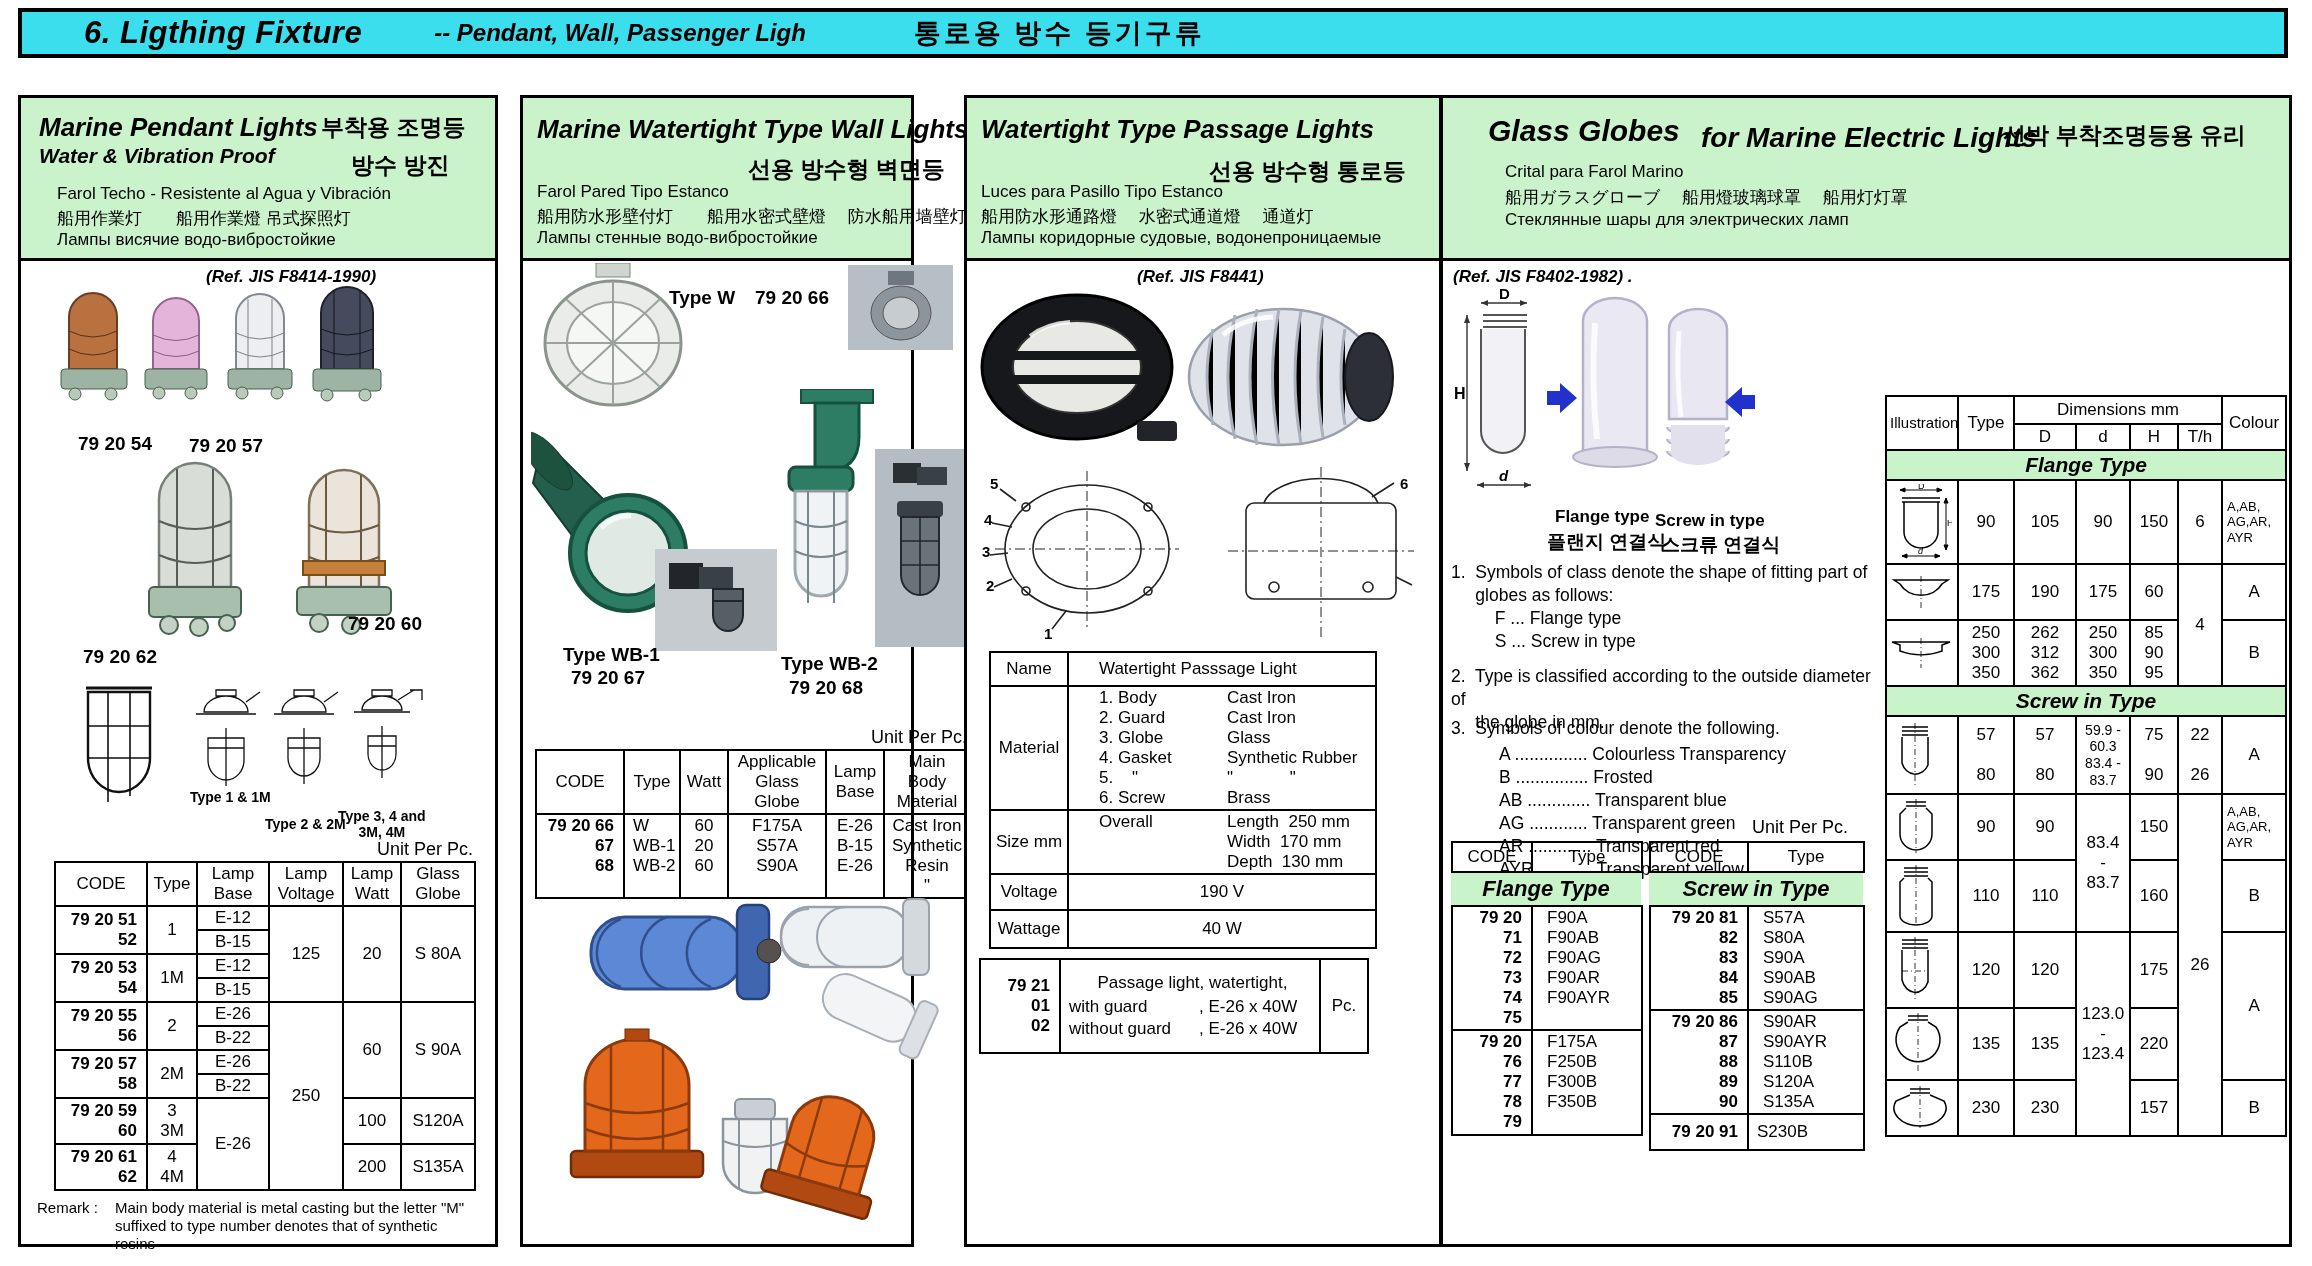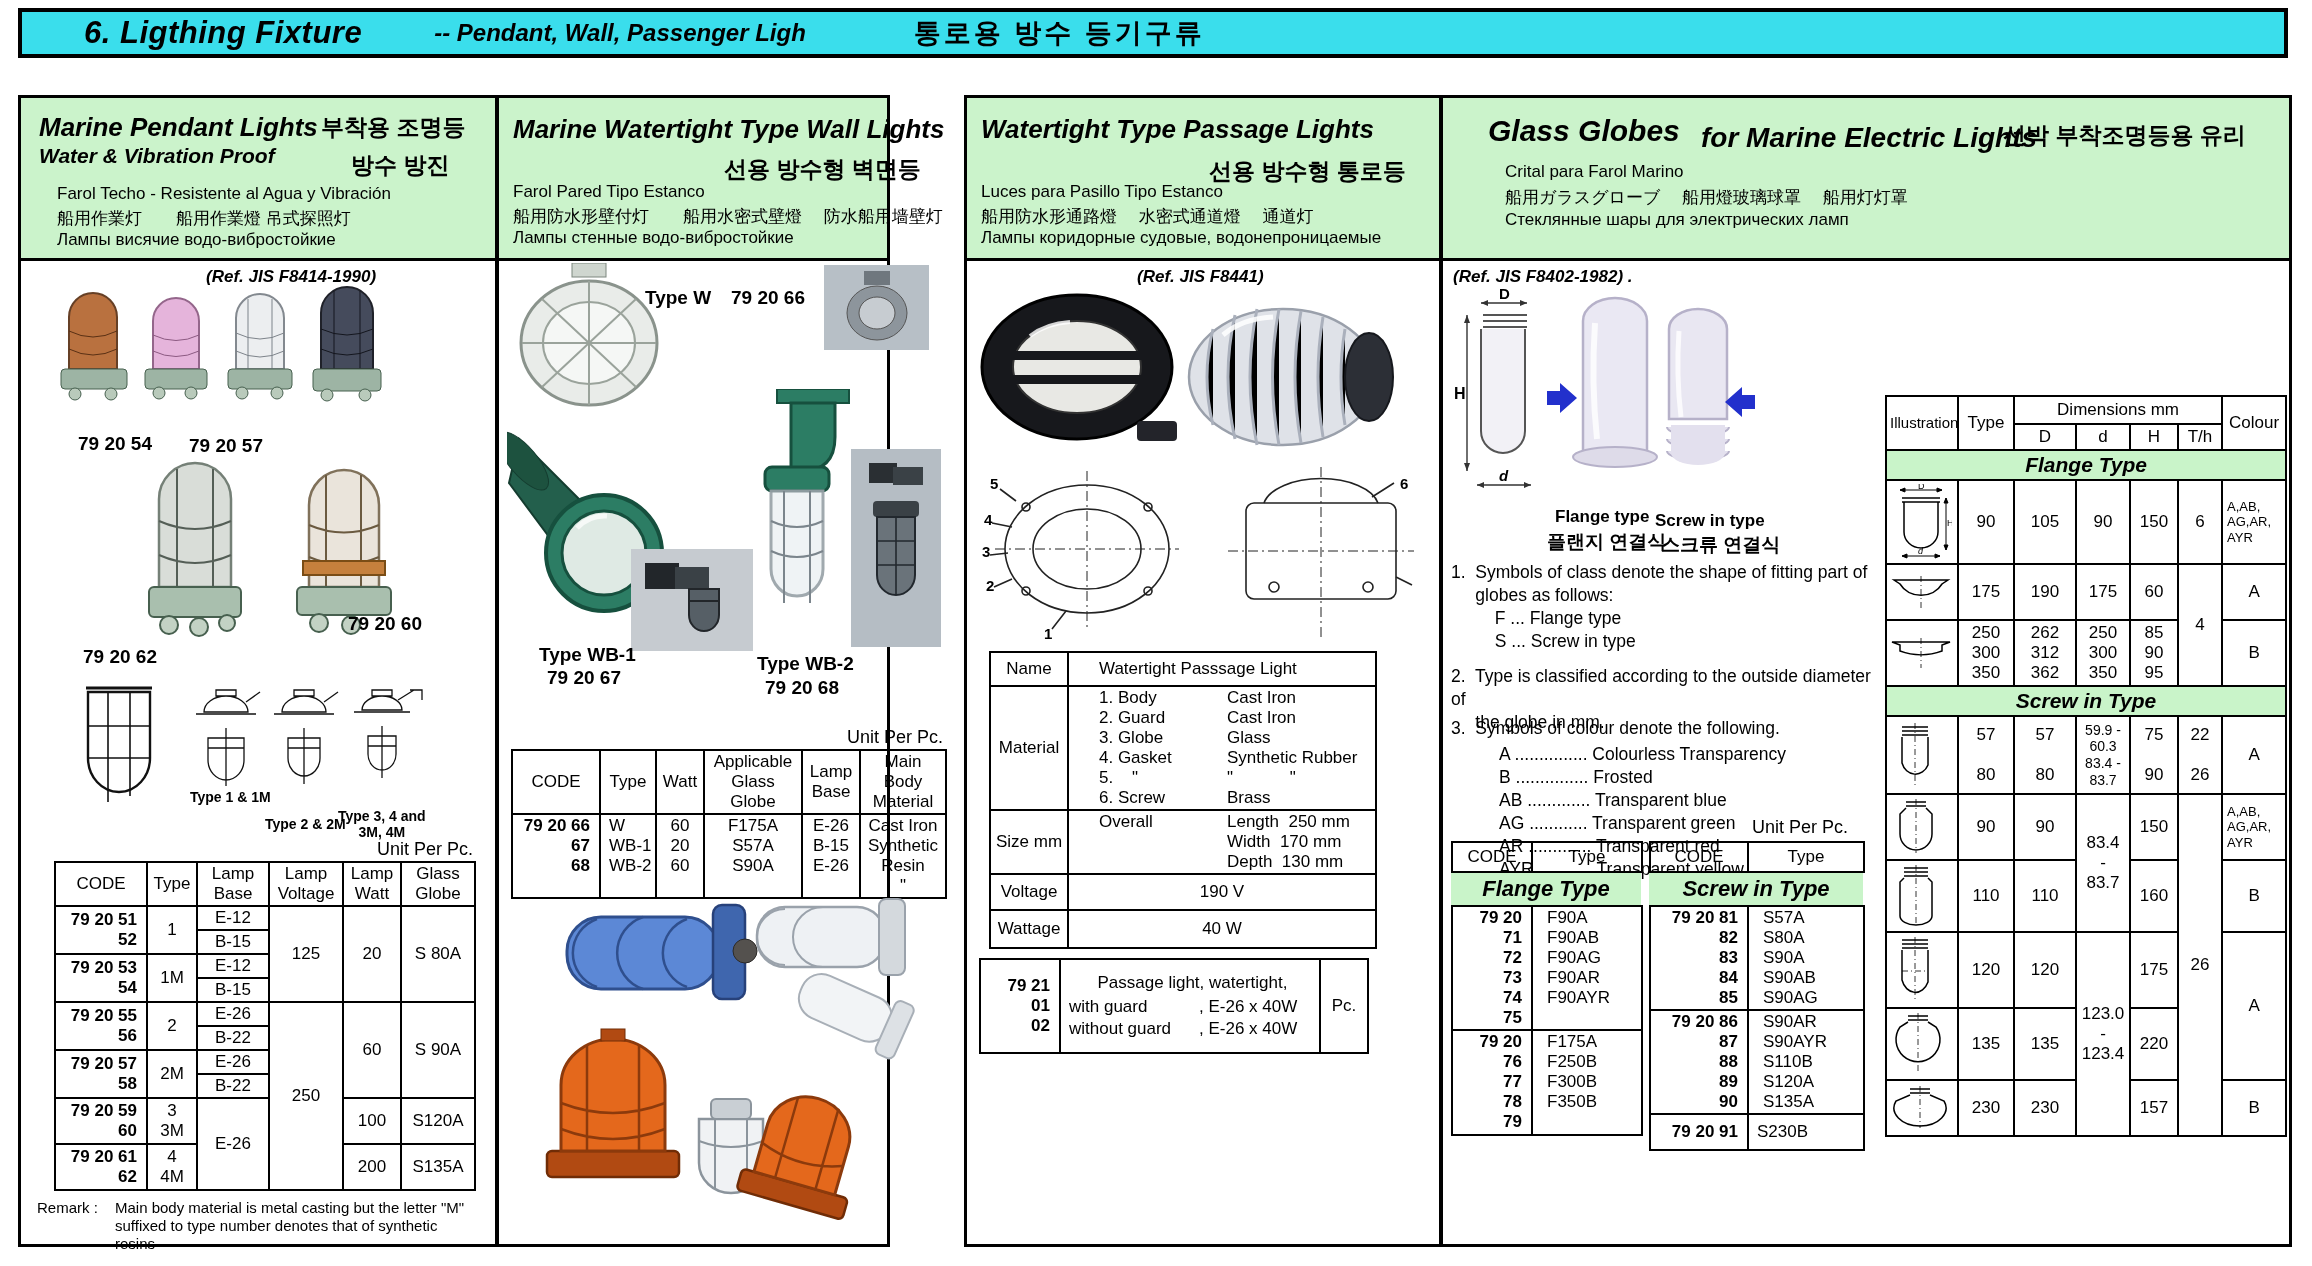--- a/index.html
+++ b/index.html
@@ -228,21 +228,21 @@
 
       <div class="abs remark" style="left:16px;top:938px;width:452px">
         <span class="lab">Remark :</span>
         <span class="pre">Main body material is metal casting but the letter "M"
 suffixed to type number denotes that of synthetic
 resins</span>
       </div>
     </div>
   </div>
 
-  <div class="col" style="left:496px;width:394px">
+  <div class="col" style="left:520px;width:394px">
     <div class="colhead">
       <div class="abs ctitle" style="left:14px;top:16px">Marine Watertight Type Wall Lights</div>
       <div class="abs ckr" style="left:225px;top:56px">선용 방수형 벽면등</div>
       <div class="abs clang" style="left:14px;top:84px">Farol Pared Tipo Estanco</div>
       <div class="abs clang" style="left:14px;top:107px">船用防水形壁付灯　　船用水密式壁燈　 防水船用墙壁灯</div>
       <div class="abs clang" style="left:14px;top:130px">Лампы стенные водо-вибростойкие</div>
     </div>
     <div class="colbody">
 
       <svg class="abs" style="left:15px;top:2px" width="150" height="148" viewBox="0 0 150 148">

